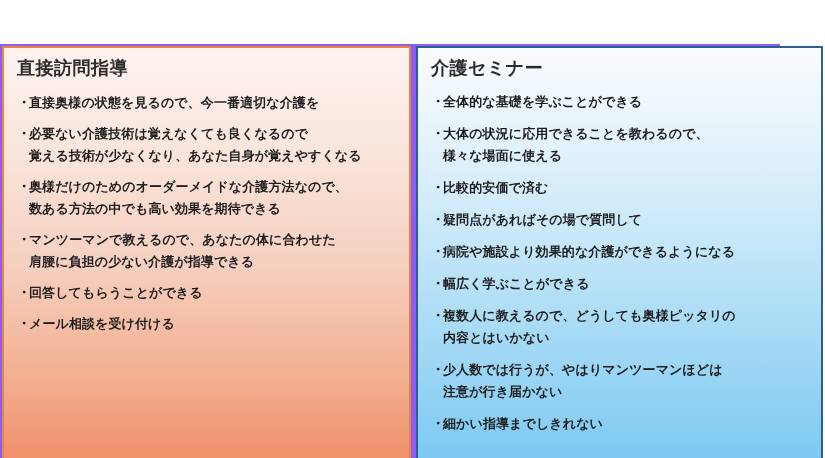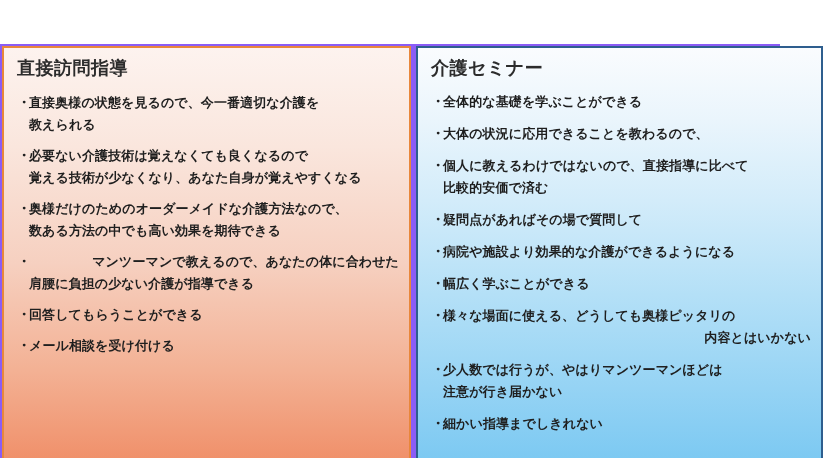--- a/index.html
+++ b/index.html
@@ -99,21 +99,20 @@
 <div id="slide">
 
   <section id="panel-left" class="panel">
     <h2 class="panel-title">直接訪問指導</h2>
     <ul class="bullet-list">
 
       <li class="bullet-item">
         <span class="bullet-mark">・</span>
         <span class="bullet-lines">
           <span class="bullet-line" style="display: block;">直接奥様の状態を見るので、今一番適切な介護を</span>
-          <span class="bullet-line" style="display: block;">教えられる</span>
         </span>
       </li>
 
       <li class="bullet-item">
         <span class="bullet-mark">・</span>
         <span class="bullet-lines">
           <span class="bullet-line" style="display: block;">必要ない介護技術は覚えなくても良くなるので</span>
           <span class="bullet-line" style="display: block;">覚える技術が少なくなり、あなた自身が覚えやすくなる</span>
         </span>
       </li>
@@ -122,21 +121,21 @@
         <span class="bullet-mark">・</span>
         <span class="bullet-lines">
           <span class="bullet-line" style="display: block;">奥様だけのためのオーダーメイドな介護方法なので、</span>
           <span class="bullet-line" style="display: block;">数ある方法の中でも高い効果を期待できる</span>
         </span>
       </li>
 
       <li class="bullet-item">
         <span class="bullet-mark">・</span>
         <span class="bullet-lines">
-          <span class="bullet-line" style="display: block; text-align: right;">マンツーマンで教えるので、あなたの体に合わせた</span>
+          <span class="bullet-line" style="display: block;">マンツーマンで教えるので、あなたの体に合わせた</span>
           <span class="bullet-line" style="display: block;">肩腰に負担の少ない介護が指導できる</span>
         </span>
       </li>
 
       <li class="bullet-item">
         <span class="bullet-mark">・</span>
         <span class="bullet-lines">
           <span class="bullet-line" style="display: block;">回答してもらうことができる</span>
         </span>
       </li>
@@ -159,27 +158,27 @@
         <span class="bullet-mark">・</span>
         <span class="bullet-lines">
           <span class="bullet-line" style="display: block;">全体的な基礎を学ぶことができる</span>
         </span>
       </li>
 
       <li class="bullet-item">
         <span class="bullet-mark">・</span>
         <span class="bullet-lines">
           <span class="bullet-line" style="display: block;">大体の状況に応用できることを教わるので、</span>
-        </span>
-      </li>
-
-      <li class="bullet-item">
-        <span class="bullet-mark">・</span>
-        <span class="bullet-lines">
-          <span class="bullet-line" style="display: block;">個人に教えるわけではないので、直接指導に比べて</span>
+          <span class="bullet-line" style="display: block;">様々な場面に使える</span>
+        </span>
+      </li>
+
+      <li class="bullet-item">
+        <span class="bullet-mark">・</span>
+        <span class="bullet-lines">
           <span class="bullet-line" style="display: block;">比較的安価で済む</span>
         </span>
       </li>
 
       <li class="bullet-item">
         <span class="bullet-mark">・</span>
         <span class="bullet-lines">
           <span class="bullet-line" style="display: block;">疑問点があればその場で質問して</span>
         </span>
       </li>
@@ -194,22 +193,22 @@
       <li class="bullet-item">
         <span class="bullet-mark">・</span>
         <span class="bullet-lines">
           <span class="bullet-line" style="display: block;">幅広く学ぶことができる</span>
         </span>
       </li>
 
       <li class="bullet-item">
         <span class="bullet-mark">・</span>
         <span class="bullet-lines">
-          <span class="bullet-line" style="display: block;">様々な場面に使える、どうしても奥様ピッタリの</span>
-          <span class="bullet-line" style="display: block; text-align: right;">内容とはいかない</span>
+          <span class="bullet-line" style="display: block;">複数人に教えるので、どうしても奥様ピッタリの</span>
+          <span class="bullet-line" style="display: block;">内容とはいかない</span>
         </span>
       </li>
 
       <li class="bullet-item">
         <span class="bullet-mark">・</span>
         <span class="bullet-lines">
           <span class="bullet-line" style="display: block;">少人数では行うが、やはりマンツーマンほどは</span>
           <span class="bullet-line" style="display: block;">注意が行き届かない</span>
         </span>
       </li>

